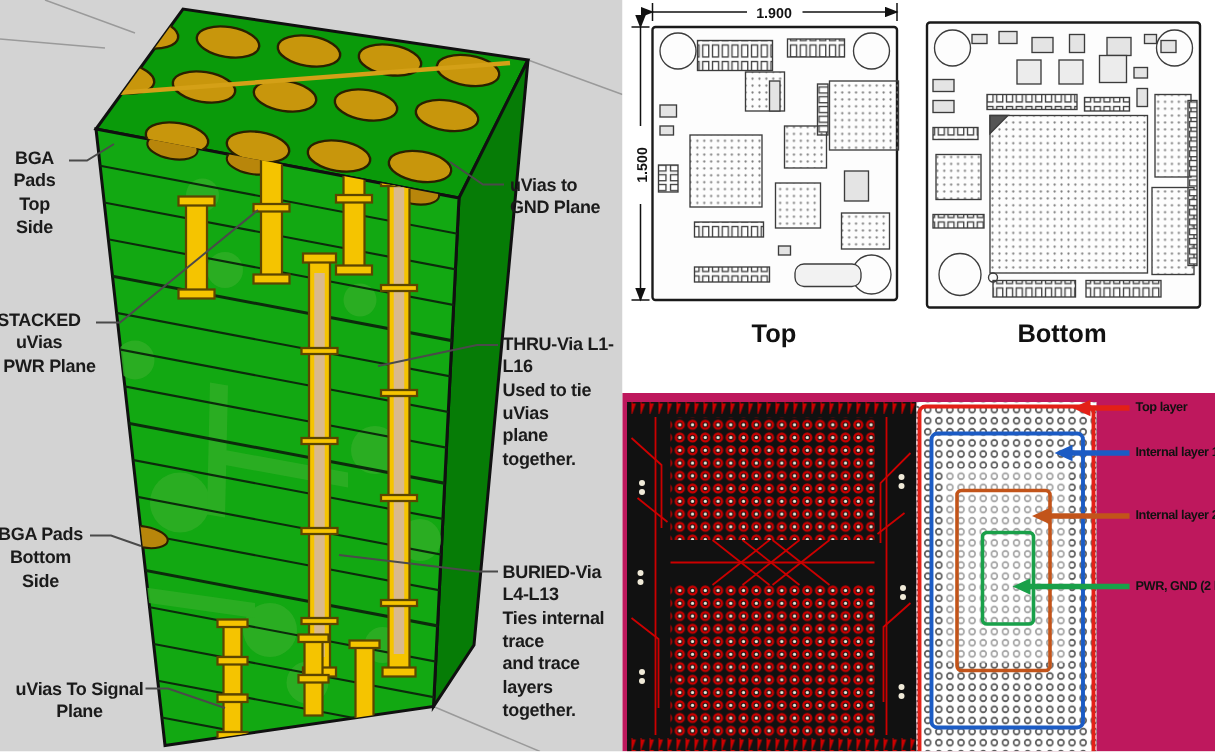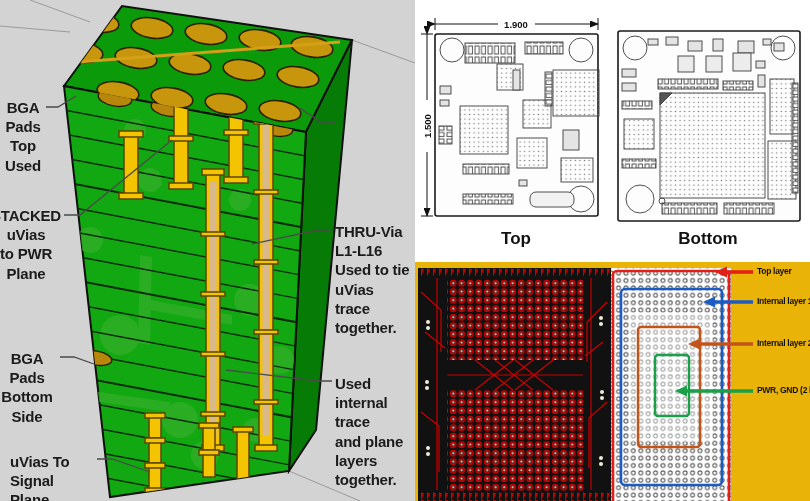--- a/index.html
+++ b/index.html
@@ -1,27 +1,27 @@
 <!DOCTYPE html>
 <html><head>
 <meta charset="utf-8">
 <style>
   html,body{margin:0;padding:0;background:#fff;}
   .stage{position:relative;width:810px;height:501px;overflow:hidden;
          font-family:"Liberation Sans",sans-serif;background:#fff;}
   
   .panel-3d{position:absolute;left:0;top:0;width:415px;height:501px;background:#d3d3d3;}
-  .lbl{position:absolute;font-weight:bold;font-size:15px;letter-spacing:-0.2px;
+  .lbl{position:absolute;font-weight:bold;font-size:12px;letter-spacing:-0.2px;
        color:#1b1b1b;line-height:1.28;}
   .lbl.ctr{text-align:center;}
-  .lbl.rt{text-align:left;}
+  .lbl.rt{text-align:center;}
   
-  .panel-layout{position:absolute;left:415px;top:0;width:373px;height:262px;background:#fff;margin-top:16px;}
+  .panel-layout{position:absolute;left:415px;top:0;width:373px;height:262px;background:#fff;}
   
-  .panel-routing{position:absolute;left:415px;top:262px;width:395px;height:239px;background:#eab308;}
+  .panel-routing{position:absolute;left:415px;top:262px;width:395px;height:239px;background:#be185d;}
   .legend-label{position:absolute;font-weight:bold;font-size:8.5px;letter-spacing:-0.3px;
                 color:#111;white-space:nowrap;}
   svg{display:block;}
 </style>
 </head>
 <body>
 
 <div class="stage">
 
   <section class="panel-3d">
@@ -168,42 +168,47 @@
         <polyline points="60,357 74,357 94,364"></polyline>
         <polyline points="97,459 112,459 150,472"></polyline>
         <polyline points="336,123 322,123 300,108"></polyline>
         <polyline points="332,230 318,230 252,244"></polyline>
         <polyline points="332,381 318,381 226,370"></polyline>
       </g>
     </svg>
 
     <div class="lbl ctr" style="left:0;top:98px;width:46px;">
       <div>BGA Pads</div>
-      <div>Top Used</div>
+      <div>Top Side</div>
     </div>
     <div class="lbl ctr" style="left:-14px;top:206px;width:80px;">
       <div>STACKED uVias</div>
       <div>to PWR Plane</div>
     </div>
     <div class="lbl ctr" style="left:-6px;top:349px;width:66px;">
       <div>BGA Pads</div>
       <div>Bottom Side</div>
     </div>
     <div class="lbl rt" style="left:10px;top:452px;width:86px;">
       <div>uVias To Signal</div>
       <div>Plane</div>
     </div>
+    <div class="lbl" style="left:340px;top:116px;width:72px;">
+      <div>uVias to</div>
+      <div>GND Plane</div>
+    </div>
     <div class="lbl" style="left:335px;top:222px;width:82px;">
       <div>THRU-Via L1-L16</div>
       <div>Used to tie uVias</div>
-      <div>trace together.</div>
+      <div>plane together.</div>
     </div>
     <div class="lbl" style="left:335px;top:374px;width:82px;">
-      <div>Used internal trace</div>
-      <div>and plane layers</div>
+      <div>BURIED-Via L4-L13</div>
+      <div>Ties internal trace</div>
+      <div>and trace layers</div>
       <div>together.</div>
     </div>
   </section>
 
   <section class="panel-layout">
     <svg width="395" height="262" viewBox="0 0 395 262">
       <defs>
         <pattern id="bgadots" width="4.6" height="4.6" patternUnits="userSpaceOnUse">
           <circle cx="2.3" cy="2.3" r="0.75" fill="#7a7a7a"></circle>
         </pattern>

